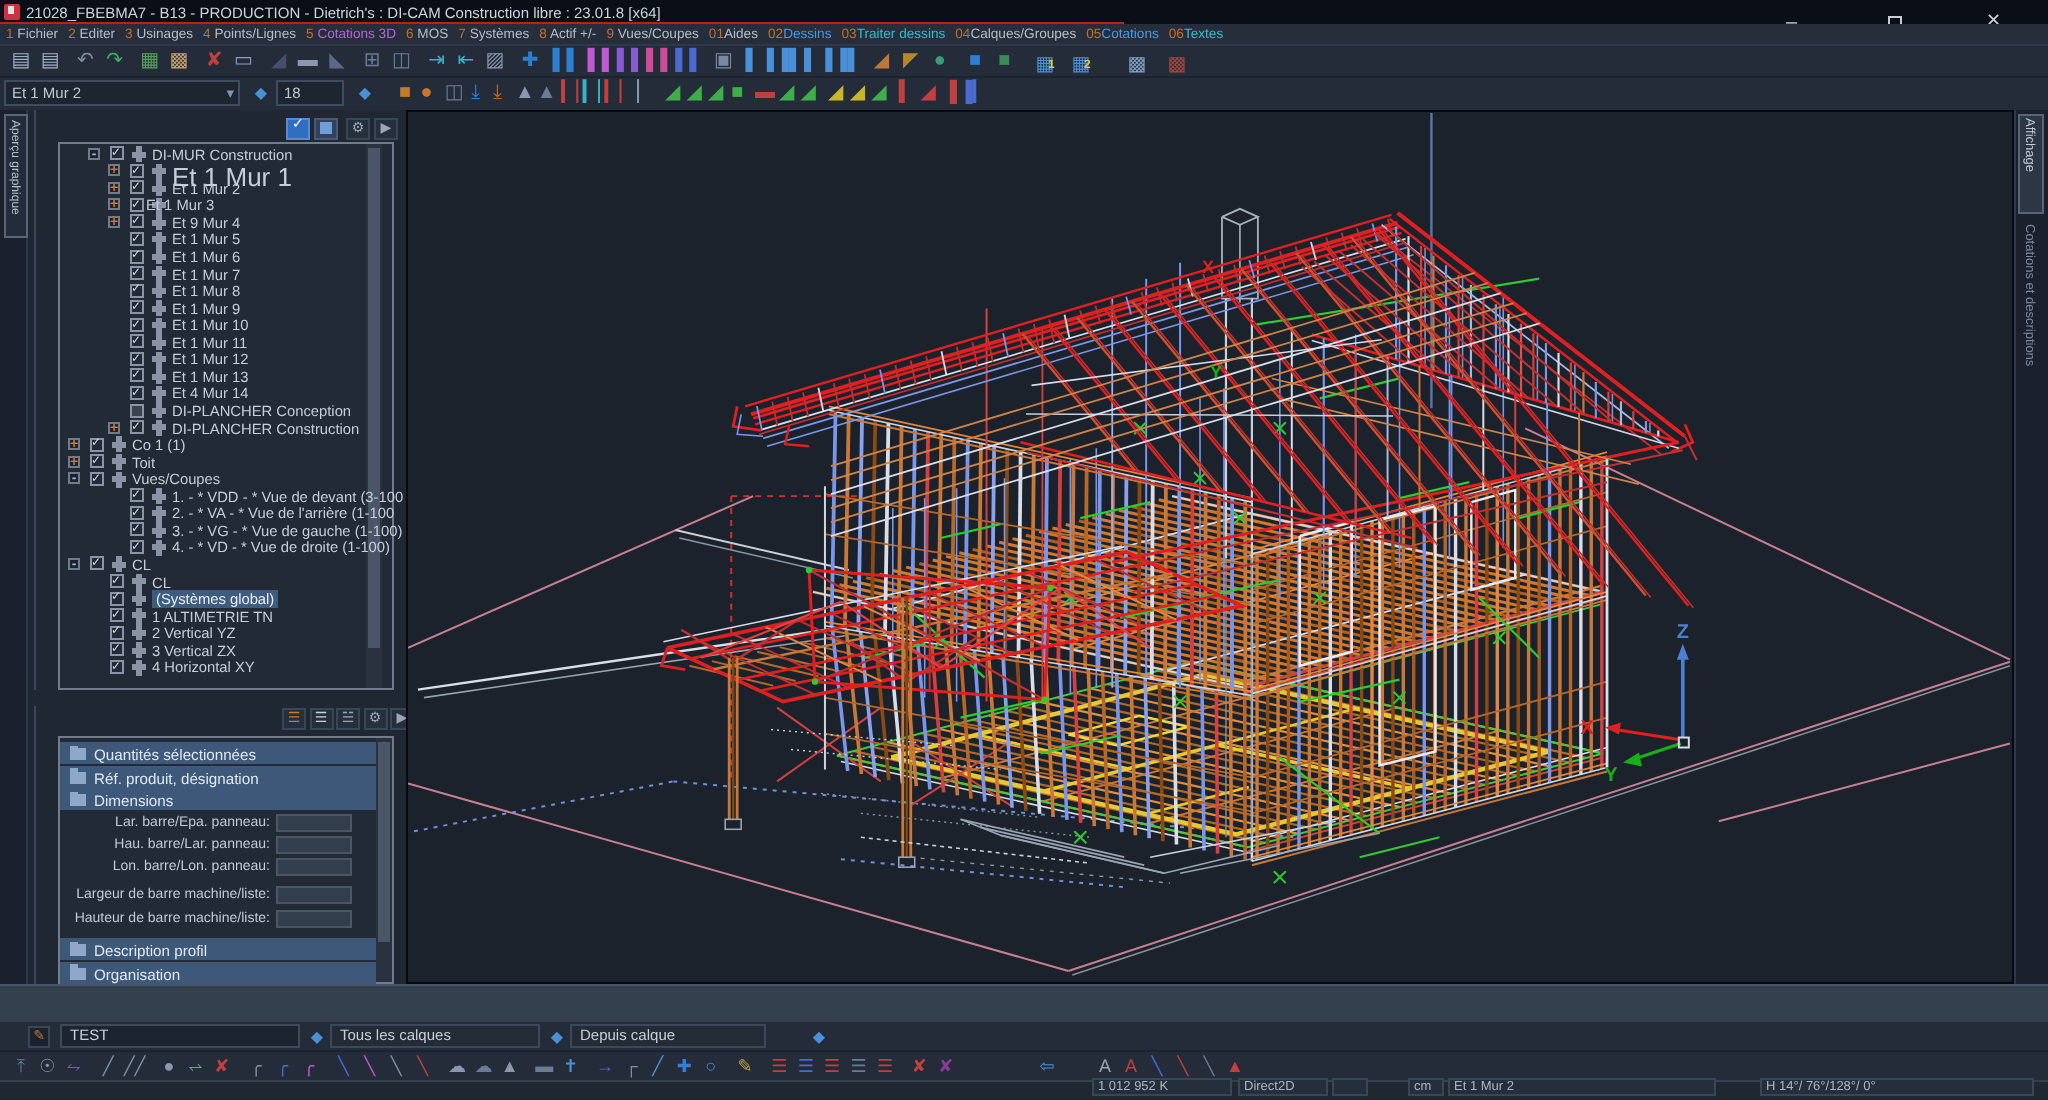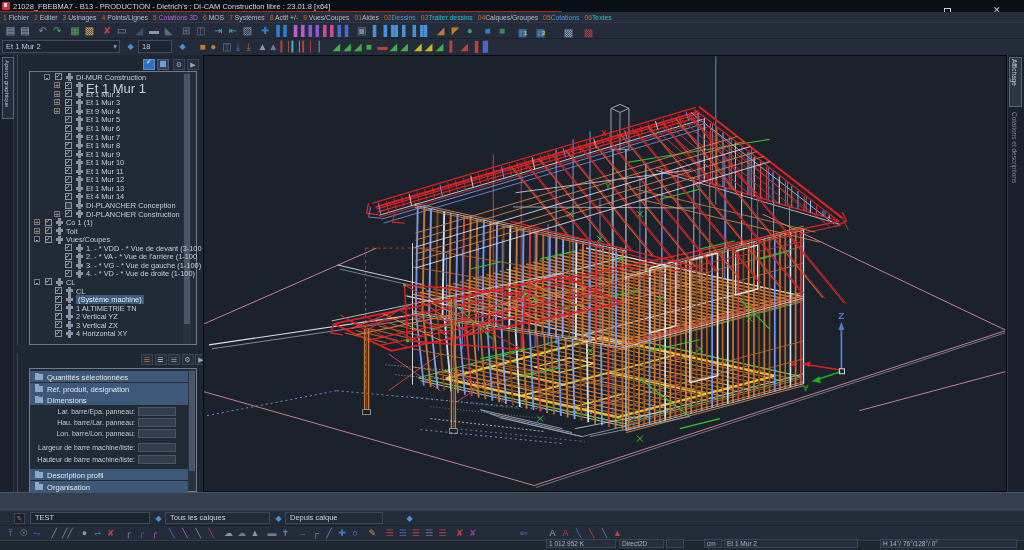--- a/index.html
+++ b/index.html
@@ -118,21 +118,21 @@
 <div class="abs" style="left:65px;top:90.3px;width:7px;height:7px;border:1px solid #8a94a4;background:#222a35"></div>
 <div class="tt" style="left:65.5px;top:89.1px;font-size:6px;color:#d0d8e2">✓</div>
 <div class="abs" style="left:78px;top:90.1px;width:3px;height:8px;background:#8a94a4"></div>
 <div class="abs" style="left:76px;top:92.6px;width:7px;height:3px;background:#8a94a4"></div>
 <div class="tt" style="left:86px;top:89.8px;font-size:7.4px;color:#c6ced9">Et 1 Mur 2</div>
 <div class="abs" style="left:54px;top:99.3px;width:6px;height:6px;border:1px solid #707c8c;background:#1a2230;color:#c87838;font-size:7px;line-height:5px;text-align:center;font-weight:bold">+</div>
 <div class="abs" style="left:65px;top:98.8px;width:7px;height:7px;border:1px solid #8a94a4;background:#222a35"></div>
 <div class="tt" style="left:65.5px;top:97.6px;font-size:6px;color:#d0d8e2">✓</div>
 <div class="abs" style="left:78px;top:98.6px;width:3px;height:8px;background:#8a94a4"></div>
 <div class="abs" style="left:76px;top:101.1px;width:7px;height:3px;background:#8a94a4"></div>
-<div class="tt" style="left:86px;top:98.3px;font-size:7.4px;color:#c6ced9">Et 1 Mur 3</div>
+<div class="tt" style="left:73px;top:98.3px;font-size:7.4px;color:#c6ced9">Et 1 Mur 3</div>
 <div class="abs" style="left:54px;top:107.9px;width:6px;height:6px;border:1px solid #707c8c;background:#1a2230;color:#c87838;font-size:7px;line-height:5px;text-align:center;font-weight:bold">+</div>
 <div class="abs" style="left:65px;top:107.4px;width:7px;height:7px;border:1px solid #8a94a4;background:#222a35"></div>
 <div class="tt" style="left:65.5px;top:106.2px;font-size:6px;color:#d0d8e2">✓</div>
 <div class="abs" style="left:78px;top:107.2px;width:3px;height:8px;background:#8a94a4"></div>
 <div class="abs" style="left:76px;top:109.7px;width:7px;height:3px;background:#8a94a4"></div>
 <div class="tt" style="left:86px;top:106.9px;font-size:7.4px;color:#c6ced9">Et 9 Mur 4</div>
 <div class="abs" style="left:65px;top:115.9px;width:7px;height:7px;border:1px solid #8a94a4;background:#222a35"></div>
 <div class="tt" style="left:65.5px;top:114.7px;font-size:6px;color:#d0d8e2">✓</div>
 <div class="abs" style="left:78px;top:115.7px;width:3px;height:8px;background:#8a94a4"></div>
 <div class="abs" style="left:76px;top:118.2px;width:7px;height:3px;background:#8a94a4"></div>
@@ -238,21 +238,21 @@
 <div class="tt" style="left:66px;top:277.9px;font-size:7.4px;color:#c6ced9">CL</div>
 <div class="abs" style="left:55px;top:287.0px;width:7px;height:7px;border:1px solid #8a94a4;background:#222a35"></div>
 <div class="tt" style="left:55.5px;top:285.8px;font-size:6px;color:#d0d8e2">✓</div>
 <div class="abs" style="left:68px;top:286.8px;width:3px;height:8px;background:#8a94a4"></div>
 <div class="abs" style="left:66px;top:289.3px;width:7px;height:3px;background:#8a94a4"></div>
 <div class="tt" style="left:76px;top:286.5px;font-size:7.4px;color:#c6ced9">CL</div>
 <div class="abs" style="left:55px;top:295.5px;width:7px;height:7px;border:1px solid #8a94a4;background:#222a35"></div>
 <div class="tt" style="left:55.5px;top:294.3px;font-size:6px;color:#d0d8e2">✓</div>
 <div class="abs" style="left:68px;top:295.3px;width:3px;height:8px;background:#8a94a4"></div>
 <div class="abs" style="left:66px;top:297.8px;width:7px;height:3px;background:#8a94a4"></div>
-<div class="tt" style="left:76px;top:295.0px;font-size:7.4px;color:#eaf0f8;background:#3e5c7e;padding:0 2px">(Système machine)</div>
+<div class="tt" style="left:76px;top:295.0px;font-size:7.4px;color:#eaf0f8;background:#3e5c7e;padding:0 2px">(Systèmes global)</div>
 <div class="abs" style="left:55px;top:304.1px;width:7px;height:7px;border:1px solid #8a94a4;background:#222a35"></div>
 <div class="tt" style="left:55.5px;top:302.9px;font-size:6px;color:#d0d8e2">✓</div>
 <div class="abs" style="left:68px;top:303.9px;width:3px;height:8px;background:#8a94a4"></div>
 <div class="abs" style="left:66px;top:306.4px;width:7px;height:3px;background:#8a94a4"></div>
 <div class="tt" style="left:76px;top:303.6px;font-size:7.4px;color:#c6ced9">1 ALTIMETRIE TN</div>
 <div class="abs" style="left:55px;top:312.6px;width:7px;height:7px;border:1px solid #8a94a4;background:#222a35"></div>
 <div class="tt" style="left:55.5px;top:311.4px;font-size:6px;color:#d0d8e2">✓</div>
 <div class="abs" style="left:68px;top:312.4px;width:3px;height:8px;background:#8a94a4"></div>
 <div class="abs" style="left:66px;top:314.9px;width:7px;height:3px;background:#8a94a4"></div>
 <div class="tt" style="left:76px;top:312.1px;font-size:7.4px;color:#c6ced9">2 Vertical YZ</div>

